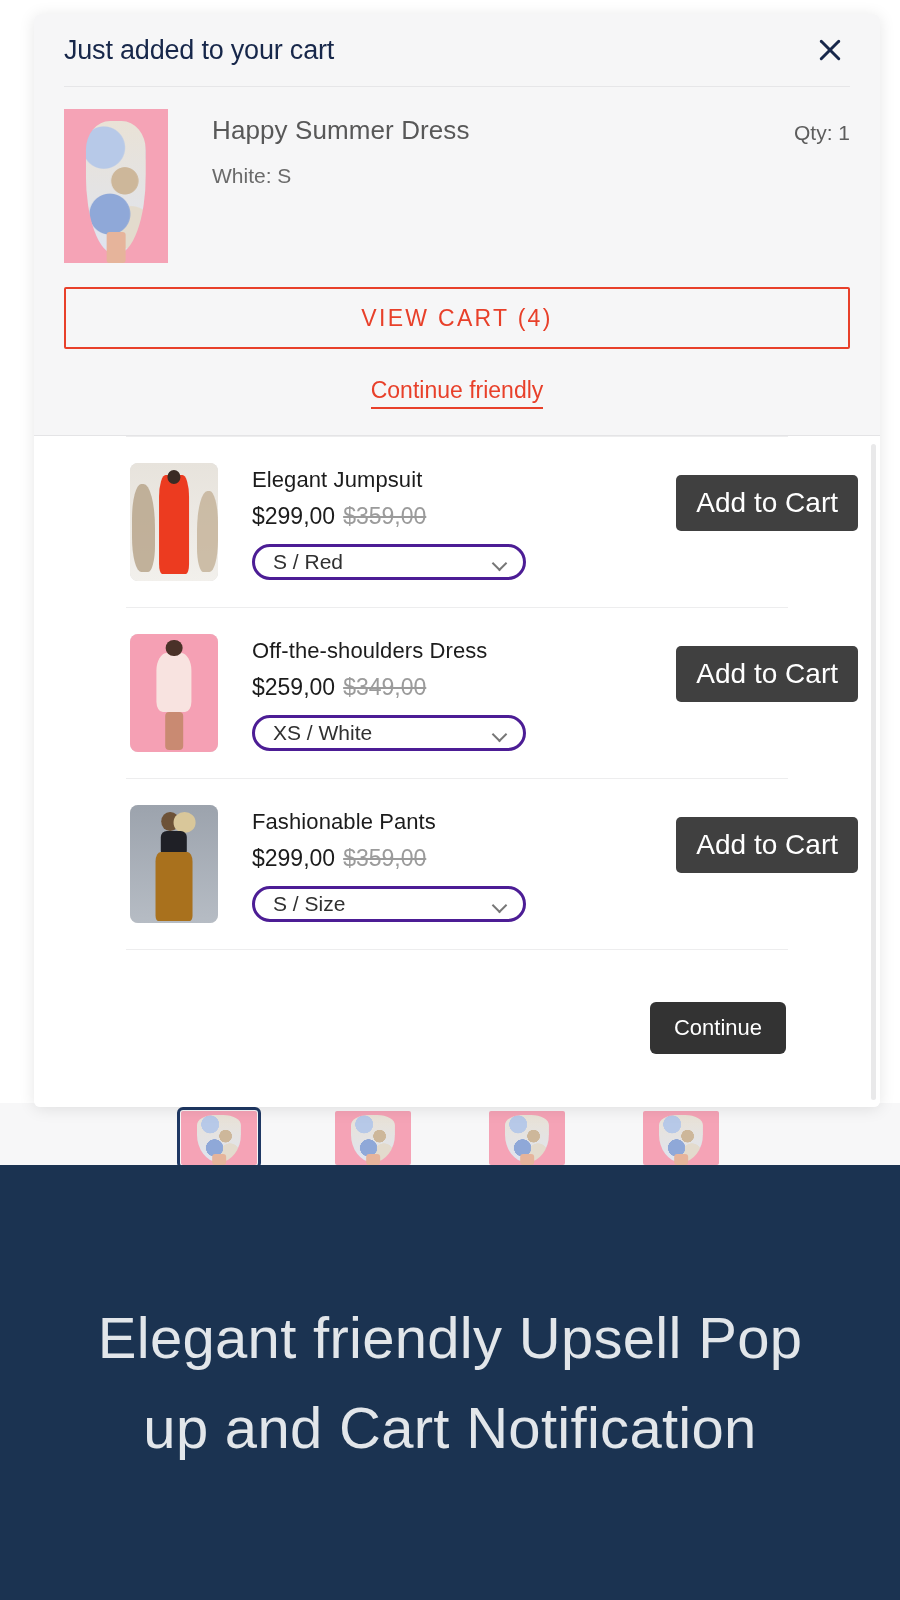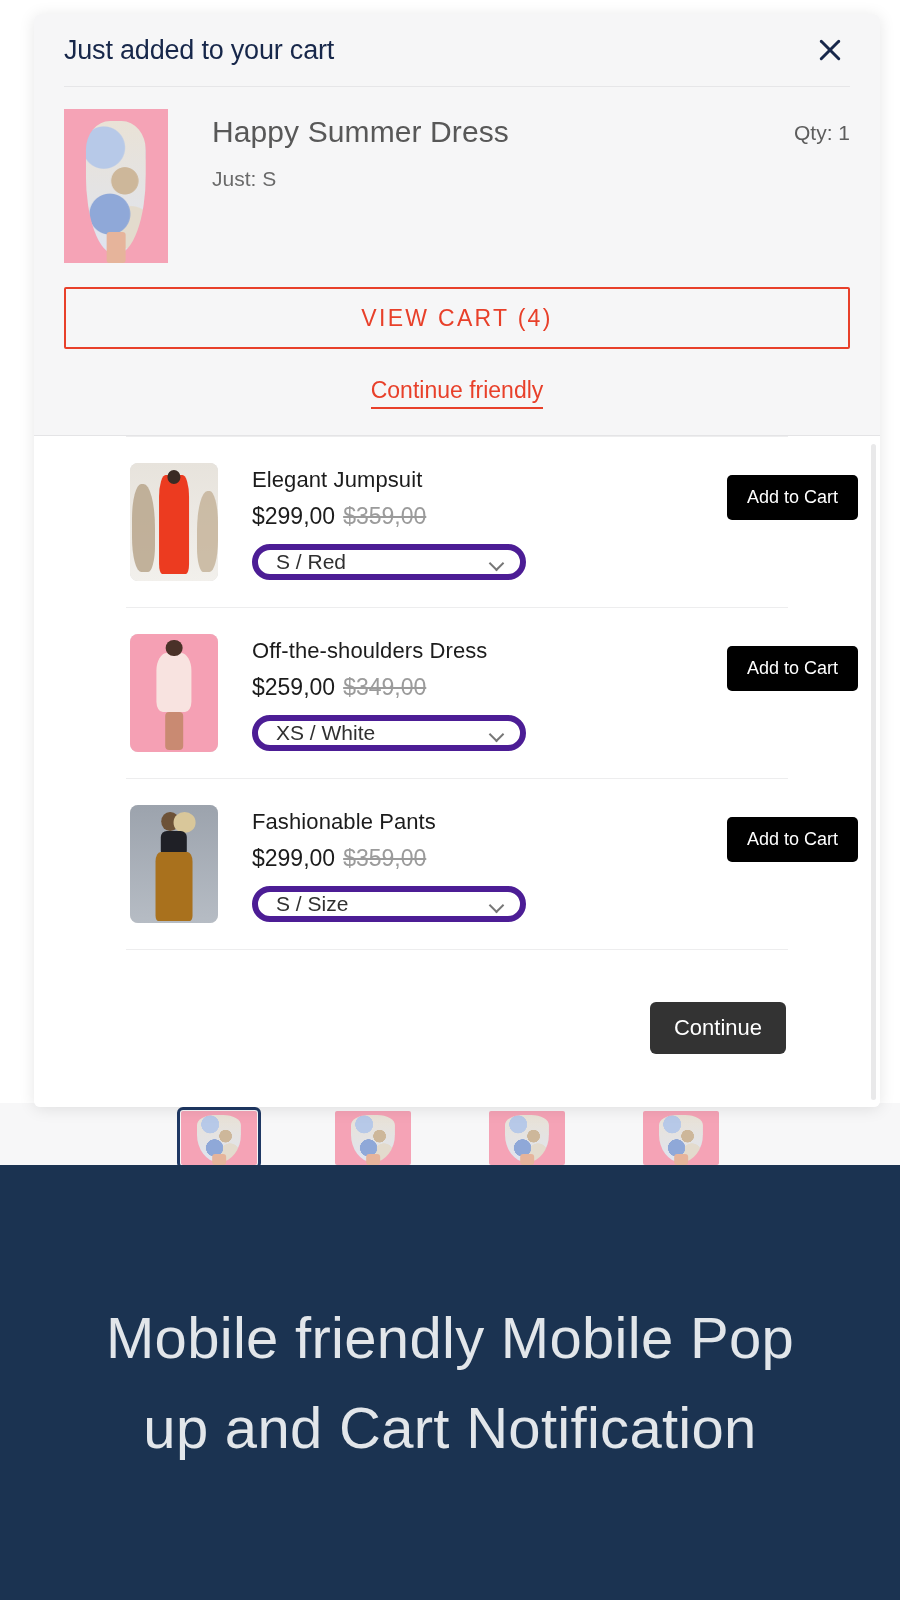--- a/index.html
+++ b/index.html
@@ -73,21 +73,21 @@
     cursor:pointer; color:#17274a;
   }
   .hr-light { height:1px; background:#e6e6e8; width:100%; }
 
   .cart-item { display:flex; align-items:flex-start; padding:22px 0 14px 0; }
   .ci-thumb {
     width:104px; height:154px; flex:0 0 104px; overflow:hidden; position:relative;
     background:#f5a3b6;
   }
   .ci-info { flex:1 1 auto; padding-left:44px; padding-top:6px; }
-  .ci-name { font-size:30px; color:#585858; font-weight:400; letter-spacing:.1px; }
+  .ci-name { font-size:26px; color:#585858; font-weight:400; letter-spacing:.1px; }
   .ci-variant { font-size:21px; color:#6a6a6a; margin-top:18px; }
   .ci-qty { font-size:21px; color:#5d5d5d; padding-top:12px; white-space:nowrap; }
 
   .view-cart-btn {
     display:block; width:100%; height:62px; line-height:58px; text-align:center;
     border:2px solid #e8402a; color:#e8402a; background:transparent;
     border-radius:2px; font-size:23px; letter-spacing:2.3px; font-weight:500;
     cursor:pointer; margin-top:10px; font-family:"Liberation Sans", sans-serif;
   }
   .continue-shop-wrap { text-align:center; margin-top:28px; }
@@ -112,34 +112,34 @@
   .up-thumb {
     width:88px; height:118px; flex:0 0 88px; border-radius:8px; overflow:hidden;
     position:relative; background:#ddd;
   }
   .up-info { flex:1 1 auto; padding-left:34px; padding-top:4px; }
   .up-name { font-size:22px; color:#1c1c1c; letter-spacing:.1px; }
   .up-prices { margin-top:10px; font-size:23px; color:#1c1c1c; }
   .up-price-old { color:#9b9b9b; text-decoration:line-through; margin-left:8px; }
   .up-select {
     margin-top:14px; width:274px; height:36px;
-    border:6px solid #4c1d95; border-radius:18px;
+    border:3px solid #4c1d95; border-radius:18px;
     background:#fff; display:flex; align-items:center; justify-content:space-between;
     padding:0 16px 0 18px; font-size:21px; color:#303030; cursor:pointer;
   }
   .chev { width:14px; height:8px; position:relative; opacity:.75; }
   .chev:before {
     content:''; position:absolute; left:1px; top:0;
     width:9px; height:9px; border-right:2px solid #4a4a4a; border-bottom:2px solid #4a4a4a;
     transform:rotate(45deg);
   }
   .add-btn {
     position:absolute; right:-36px; top:38px;
-    background:#000000; color:#fff; border:none; border-radius:5px;
-    font-size:18px; padding:12px 20px; cursor:pointer; white-space:nowrap;
+    background:#404040; color:#fff; border:none; border-radius:5px;
+    font-size:28px; padding:12px 20px; cursor:pointer; white-space:nowrap;
     font-family:"Liberation Sans", sans-serif;
   }
   .upsell-footer { display:flex; justify-content:flex-end; padding:32px 36px 0 0; }
   .continue-btn {
     background:#333333; color:#fff; border:none; border-radius:6px;
     font-size:22px; padding:13px 24px; cursor:pointer;
     font-family:"Liberation Sans", sans-serif;
     margin-top:20px;
   }
   .scroll-track {
@@ -229,21 +229,21 @@
 
       <div class="cart-item">
         <div class="ci-thumb art-pink">
           <div class="inner">
               <div class="dress"></div>
               <div class="legs"></div>
             </div>
         </div>
         <div class="ci-info">
           <div class="ci-name">Happy Summer Dress</div>
-          <div class="ci-variant">Just: S</div>
+          <div class="ci-variant">White: S</div>
         </div>
         <div class="ci-qty">Qty: 1</div>
       </div>
 
       <button class="view-cart-btn">VIEW CART (4)</button>
 
       <div class="continue-shop-wrap">
         <span class="continue-shop">Continue friendly</span>
       </div>
     </div>
@@ -326,16 +326,16 @@
         <div class="row-sep"></div>
 
         <div class="upsell-footer">
           <button class="continue-btn">Continue</button>
         </div>
       </div>
     </div>
   </div>
 
   <div class="footer-banner">
-    <div class="footer-text">Mobile friendly Mobile Pop up and Cart Notification</div>
+    <div class="footer-text">Elegant friendly Upsell Pop up and Cart Notification</div>
   </div>
 
 </div>
 
 </body></html>

